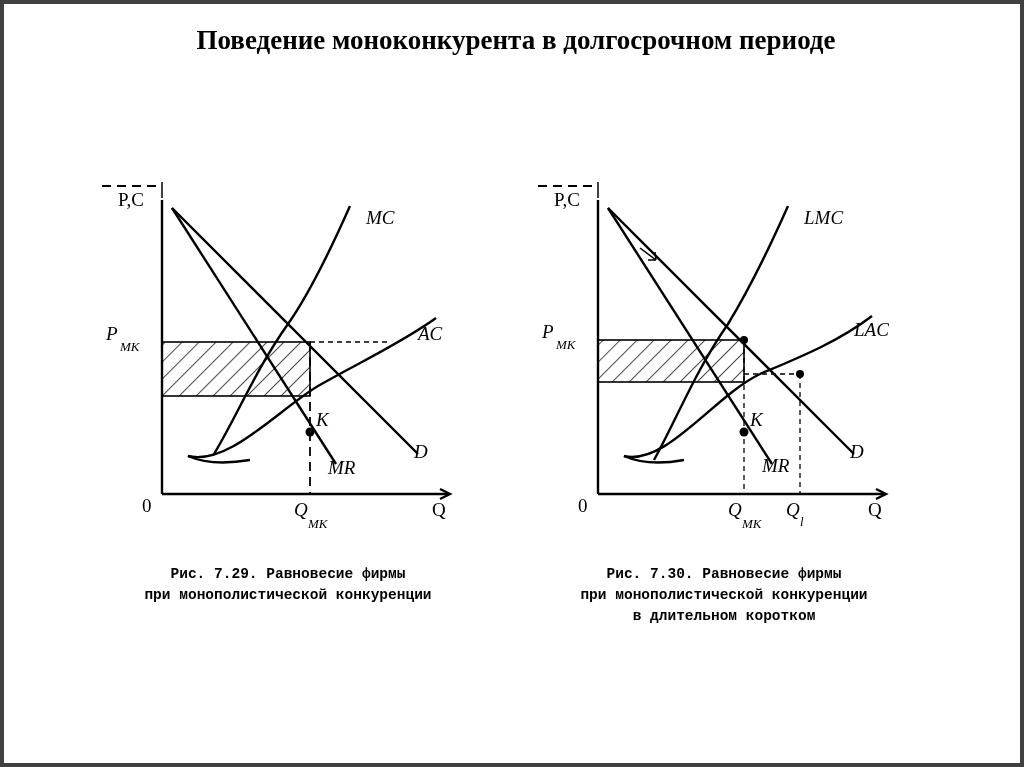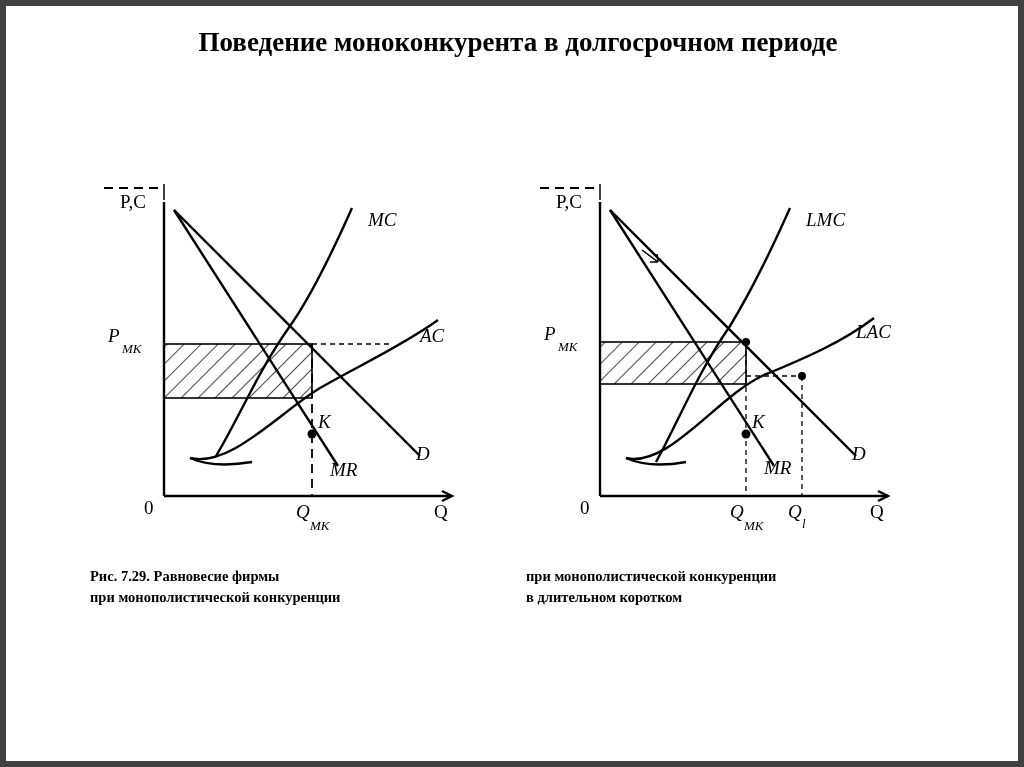--- a/index.html
+++ b/index.html
@@ -6,41 +6,41 @@
   body {
     width:1024px; height:767px;
     background:#ffffff;
     font-family:"Liberation Serif", serif;
     color:#000;
     overflow:hidden;
     position:relative;
   }
   #page {
     position:absolute; inset:0;
-    border:6px solid #404040;
+    border:4px solid #404040;
     box-sizing:border-box;
   }
   #title {
     position:absolute;
     top:18px; left:84px; width:856px;
     text-align:center;
     font-family:"Liberation Serif", serif;
     font-weight:bold;
     font-size:27px;
     line-height:36px;
   }
   .figure { position:absolute; top:160px; }
   #fig-left  { left:84px;  width:400px; height:500px; }
   #fig-right { left:520px; width:400px; height:500px; }
   .caption {
     position:absolute;
     left:0; width:400px;
     top:400px;
-    text-align:left;
-    font-family:Liberation Serif, serif;
+    text-align:center;
+    font-family:Liberation Mono, monospace;
     font-weight:bold;
     font-size:14.5px;
     line-height:21px;
   }
   .caption .ln { display:block; }
   svg { display:block; }
   .axis { stroke:#000; stroke-width:2.4; fill:none; }
   .curve { stroke:#000; stroke-width:2.4; fill:none; }
   .thin { stroke:#000; stroke-width:1.5; fill:none; }
   .dash { stroke:#000; stroke-width:1.8; fill:none; stroke-dasharray:9 6; }
@@ -163,18 +163,19 @@
       <text class="sub" x="276" y="362">l</text>
 
       <text class="lbl" x="226" y="262">K</text>
       <text class="lbl" x="280" y="60">LMC</text>
       <text class="lbl" x="330" y="172">LAC</text>
       <text class="lbl" x="238" y="308">MR</text>
       <text class="lbl" x="326" y="294">D</text>
     </svg>
 
     <div class="caption">
+      <span class="ln">Рис. 7.30. Равновесие фирмы</span>
       <span class="ln">при монополистической конкуренции</span>
       <span class="ln">в длительном коротком</span>
     </div>
   </div>
 
 </div>
 
 </body></html>

